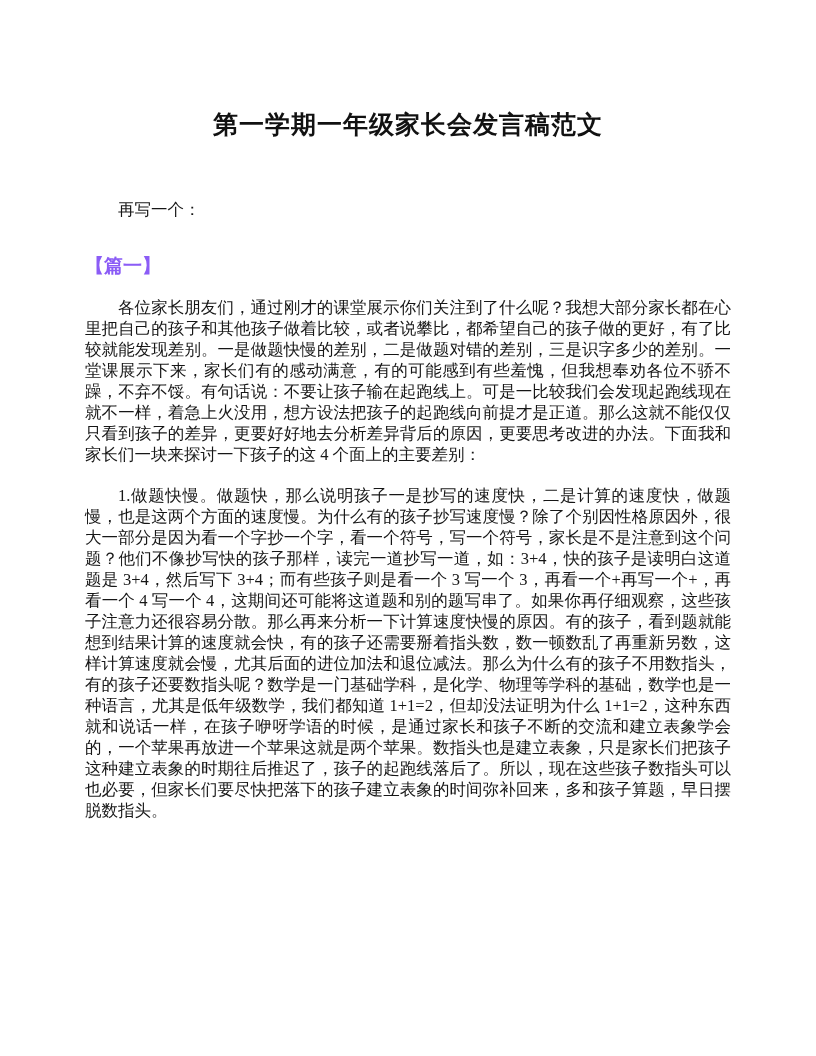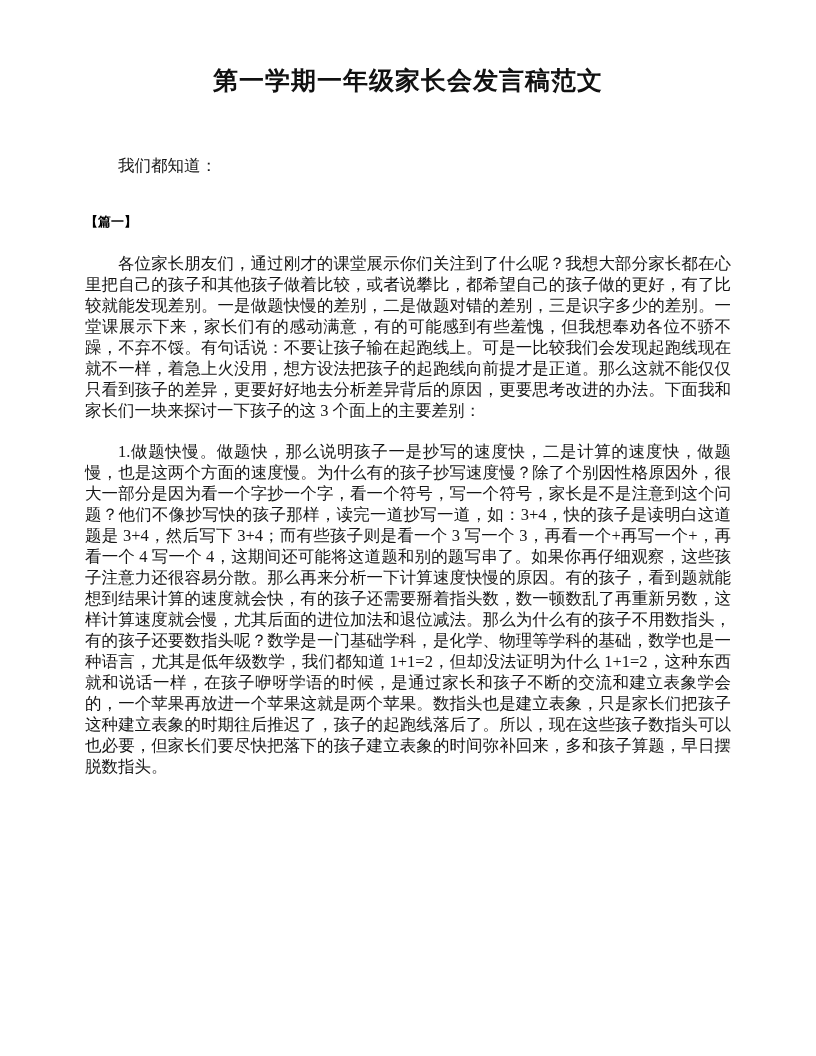--- a/index.html
+++ b/index.html
@@ -15,62 +15,62 @@
     overflow: hidden;
     font-family: "Liberation Serif", "DejaVu Serif", serif;
     color: #161616;
     box-sizing: border-box;
   }
   .content {
     padding: 0 85px;
   }
   p { margin: 0; }
   .doc-title {
-    margin-top: 64px;
+    margin-top: 108px;
     font-size: 25px;
     line-height: 34px;
     font-weight: bold;
     text-align: center;
     letter-spacing: 1px;
     color: #111111;
   }
   .body-text {
     font-size: 16.5px;
     line-height: 21px;
     text-align: justify;
     text-justify: inter-ideograph;
   }
   .indent {
     text-indent: 2em;
   }
   .greeting   { margin-top: 57px; }
   .intro      { margin-top: 17px; }
   .section-marker {
     margin-top: 35px;
-    font-size: 13px;
+    font-size: 19px;
     line-height: 21px;
     font-weight: bold;
-    color: #000000;
+    color: #8b5cf6;
   }
   .question   { margin-top: 34px; }
   .body-1     { margin-top: 21px; }
   .body-2     { margin-top: 20px; }
 </style>
 </head>
 <body>
 
 <div class="page">
   <div class="content">
 
     <h1 class="doc-title">第一学期一年级家长会发言稿范文</h1>
 
-    <p class="body-text indent greeting">我们都知道：</p>
+    <p class="body-text indent greeting">再写一个：</p>
 
 
     <p class="section-marker">【篇一】</p>
 
 
-    <p class="body-text indent body-1">各位家长朋友们，通过刚才的课堂展示你们关注到了什么呢？我想大部分家长都在心里把自己的孩子和其他孩子做着比较，或者说攀比，都希望自己的孩子做的更好，有了比较就能发现差别。一是做题快慢的差别，二是做题对错的差别，三是识字多少的差别。一堂课展示下来，家长们有的感动满意，有的可能感到有些羞愧，但我想奉劝各位不骄不躁，不弃不馁。有句话说：不要让孩子输在起跑线上。可是一比较我们会发现起跑线现在就不一样，着急上火没用，想方设法把孩子的起跑线向前提才是正道。那么这就不能仅仅只看到孩子的差异，更要好好地去分析差异背后的原因，更要思考改进的办法。下面我和家长们一块来探讨一下孩子的这 3 个面上的主要差别：</p>
+    <p class="body-text indent body-1">各位家长朋友们，通过刚才的课堂展示你们关注到了什么呢？我想大部分家长都在心里把自己的孩子和其他孩子做着比较，或者说攀比，都希望自己的孩子做的更好，有了比较就能发现差别。一是做题快慢的差别，二是做题对错的差别，三是识字多少的差别。一堂课展示下来，家长们有的感动满意，有的可能感到有些羞愧，但我想奉劝各位不骄不躁，不弃不馁。有句话说：不要让孩子输在起跑线上。可是一比较我们会发现起跑线现在就不一样，着急上火没用，想方设法把孩子的起跑线向前提才是正道。那么这就不能仅仅只看到孩子的差异，更要好好地去分析差异背后的原因，更要思考改进的办法。下面我和家长们一块来探讨一下孩子的这 4 个面上的主要差别：</p>
 
     <p class="body-text indent body-2">1.做题快慢。做题快，那么说明孩子一是抄写的速度快，二是计算的速度快，做题慢，也是这两个方面的速度慢。为什么有的孩子抄写速度慢？除了个别因性格原因外，很大一部分是因为看一个字抄一个字，看一个符号，写一个符号，家长是不是注意到这个问题？他们不像抄写快的孩子那样，读完一道抄写一道，如：3+4，快的孩子是读明白这道题是 3+4，然后写下 3+4；而有些孩子则是看一个 3 写一个 3，再看一个+再写一个+，再看一个 4 写一个 4，这期间还可能将这道题和别的题写串了。如果你再仔细观察，这些孩子注意力还很容易分散。那么再来分析一下计算速度快慢的原因。有的孩子，看到题就能想到结果计算的速度就会快，有的孩子还需要掰着指头数，数一顿数乱了再重新另数，这样计算速度就会慢，尤其后面的进位加法和退位减法。那么为什么有的孩子不用数指头，有的孩子还要数指头呢？数学是一门基础学科，是化学、物理等学科的基础，数学也是一种语言，尤其是低年级数学，我们都知道 1+1=2，但却没法证明为什么 1+1=2，这种东西就和说话一样，在孩子咿呀学语的时候，是通过家长和孩子不断的交流和建立表象学会的，一个苹果再放进一个苹果这就是两个苹果。数指头也是建立表象，只是家长们把孩子这种建立表象的时期往后推迟了，孩子的起跑线落后了。所以，现在这些孩子数指头可以也必要，但家长们要尽快把落下的孩子建立表象的时间弥补回来，多和孩子算题，早日摆脱数指头。</p>
 
   </div>
 </div>
 
 </body></html>

